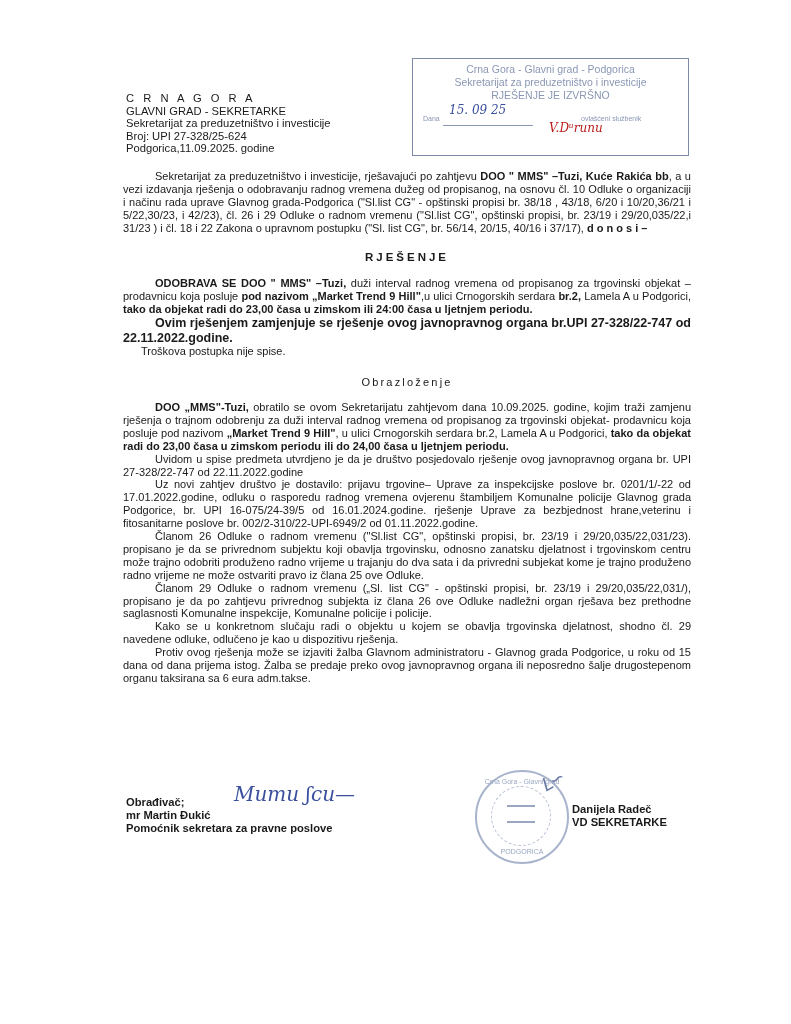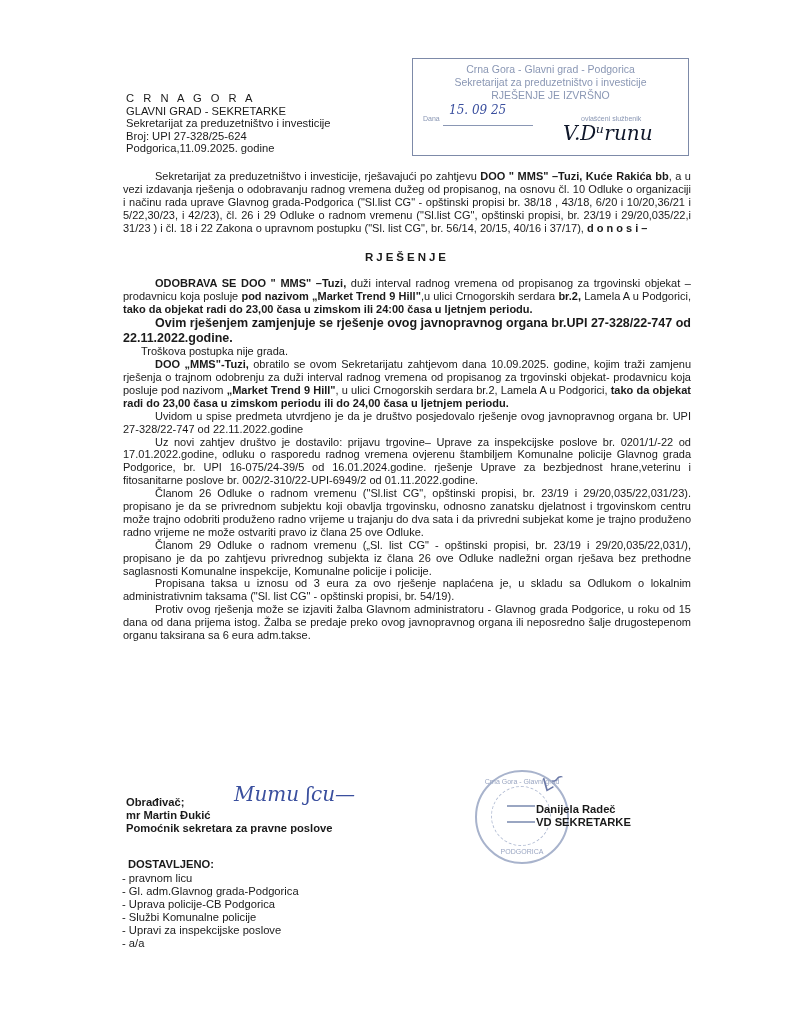--- a/index.html
+++ b/index.html
@@ -9,36 +9,36 @@
   .hdr { position: absolute; left: 126px; top: 92px; font-size: 11.2px; line-height: 12.6px; }
   .hdr .spaced { letter-spacing: 3px; }
   .stamp-box { position: absolute; left: 412px; top: 58px; width: 275px; height: 96px;
                border: 1.5px solid #7d8aa8; color: #8a97b4; font-size: 10.5px; text-align: center; }
   .stamp-box .l1 { margin-top: 4px; line-height: 13px; }
   .stamp-box .l3 { line-height: 13px; }
   .stamp-box .date-row { position: absolute; left: 10px; top: 56px; font-size: 7px; }
   .stamp-box .date-hand { position: absolute; left: 36px; top: 44px; font-family: "DejaVu Serif", serif;
                           font-style: italic; font-size: 12px; color: #3a4f9e; }
   .stamp-box .signed { position: absolute; left: 168px; top: 56px; font-size: 7px; }
-  .stamp-box .sig { position: absolute; left: 150px; top: 62px; font-family: "DejaVu Serif", serif;
-                    font-style: italic; font-size: 20px; color: #0f172a; }
+  .stamp-box .sig { position: absolute; left: 136px; top: 62px; font-family: "DejaVu Serif", serif;
+                    font-style: italic; font-size: 12px; color: #b91c1c; }
   .stamp-box .uline { position: absolute; left: 30px; top: 66px; width: 90px; border-bottom: 1px solid #8a97b4; }
   .body { position: absolute; left: 123px; top: 170px; width: 568px; font-size: 11px; line-height: 12.9px;
           text-align: justify; }
   .body p { margin: 0; }
   .ind { text-indent: 32px; }
   .ind2 { text-indent: 18px; }
   .center-title { text-align: center; font-weight: bold; letter-spacing: 3px; font-size: 11.5px; margin: 16px 0 14px 0 !important; }
   .center-sub { text-align: center; letter-spacing: 2.2px; font-size: 11px; margin: 18px 0 12px 0 !important; }
   .big { font-size: 12.5px; font-weight: bold; line-height: 14.5px; }
   b { font-weight: bold; }
   .sign-left { position: absolute; left: 126px; top: 796px; font-size: 11.2px; line-height: 13px; font-weight: bold; }
   .sign-left .hand { position: absolute; left: 108px; top: -8px; font-family: "DejaVu Serif", serif;
                      font-style: italic; font-weight: normal; font-size: 20px; color: #3a4f9e; white-space: nowrap; }
-  .sign-right { position: absolute; left: 536px; top: 803px; font-size: 11.2px; line-height: 13px; font-weight: bold; text-align: left; }
+  .sign-right { position: absolute; left: 572px; top: 803px; font-size: 11.2px; line-height: 13px; font-weight: bold; text-align: left; }
   .round-stamp { position: absolute; left: 475px; top: 770px; width: 90px; height: 90px; border-radius: 50%;
                  border: 2px solid #a8b3cc; }
   .round-stamp .inner { position: absolute; left: 14px; top: 14px; width: 58px; height: 58px; border-radius: 50%;
                         border: 1px dashed #b5bfd5; }
   .round-stamp .emblem { position: absolute; left: 30px; top: 33px; width: 28px; height: 14px;
                          border-top: 2px solid #9aa6c2; border-bottom: 2px solid #9aa6c2; }
   .round-stamp .txt { position: absolute; left: 0; width: 90px; text-align: center; font-size: 7px; color: #9aa6c2; }
   .sig-right { position: absolute; left: 540px; top: 770px; font-family: "DejaVu Serif", serif; font-style: italic;
                font-size: 18px; color: #6a78a6; transform: rotate(-30deg); }
   .dost { position: absolute; left: 128px; top: 858px; font-size: 11.2px; line-height: 13px; }
@@ -70,29 +70,30 @@
     <span class="sig">V.Dᵘrunu</span>
   </div>
 
   <div class="body">
     <p class="ind"><span>Sekretarijat za preduzetništvo i investicije, rješavajući po zahtjevu </span><b>DOO " MMS" –Tuzi, Kuće Rakića bb</b><span>, a u vezi izdavanja rješenja o odobravanju radnog vremena dužeg od propisanog, na osnovu čl. 10 Odluke o organizaciji i načinu rada uprave Glavnog grada-Podgorica ("Sl.list CG" - opštinski propisi br. 38/18 , 43/18, 6/20 i 10/20,36/21 i 5/22,30/23, i 42/23), čl. 26 i 29 Odluke o radnom vremenu ("Sl.list CG", opštinski propisi, br. 23/19 i 29/20,035/22,i 31/23 ) i čl. 18 i 22 Zakona o upravnom postupku ("Sl. list CG", br. 56/14, 20/15, 40/16 i 37/17), </span><b>d o n o s i –</b></p>
 
     <p class="center-title">RJEŠENJE</p>
 
     <p class="ind"><b>ODOBRAVA SE DOO " MMS" –Tuzi,</b><span> duži interval radnog vremena od propisanog za trgovinski objekat –prodavnicu koja posluje </span><b>pod nazivom „Market Trend 9 Hill"</b><span>,u ulici Crnogorskih serdara </span><b>br.2,</b><span> Lamela A u Podgorici, </span><b>tako da objekat radi do 23,00 časa u zimskom ili 24:00 časa u ljetnjem periodu.</b></p>
     <p class="ind big">Ovim rješenjem zamjenjuje se rješenje ovog javnopravnog organa br.UPI 27-328/22-747 od 22.11.2022.godine.</p>
-    <p class="ind2">Troškova postupka nije grada.</p>
+    <p class="ind2">Troškova postupka nije spise.</p>
 
+    <p class="center-sub">Obrazloženje</p>
 
     <p class="ind"><b>DOO „MMS"-Tuzi,</b><span> obratilo se ovom Sekretarijatu zahtjevom dana 10.09.2025. godine, kojim traži zamjenu rješenja o trajnom odobrenju za duži interval radnog vremena od propisanog za trgovinski objekat- prodavnicu koja posluje pod nazivom </span><b>„Market Trend 9 Hill"</b><span>, u ulici Crnogorskih serdara br.2, Lamela A u Podgorici, </span><b>tako da objekat radi do 23,00 časa u zimskom periodu ili do 24,00 časa u ljetnjem periodu.</b></p>
     <p class="ind">Uvidom u spise predmeta utvrdjeno je da je društvo posjedovalo rješenje ovog javnopravnog organa br. UPI 27-328/22-747 od 22.11.2022.godine</p>
     <p class="ind">Uz novi zahtjev društvo je dostavilo: prijavu trgovine– Uprave za inspekcijske poslove br. 0201/1/-22 od 17.01.2022.godine, odluku o rasporedu radnog vremena ovjerenu štambiljem Komunalne policije Glavnog grada Podgorice, br. UPI 16-075/24-39/5 od 16.01.2024.godine. rješenje Uprave za bezbjednost hrane,veterinu i fitosanitarne poslove br. 002/2-310/22-UPI-6949/2 od 01.11.2022.godine.</p>
     <p class="ind">Članom 26 Odluke o radnom vremenu ("Sl.list CG", opštinski propisi, br. 23/19 i 29/20,035/22,031/23). propisano je da se privrednom subjektu koji obavlja trgovinsku, odnosno zanatsku djelatnost i trgovinskom centru može trajno odobriti produženo radno vrijeme u trajanju do dva sata i da privredni subjekat kome je trajno produženo radno vrijeme ne može ostvariti pravo iz člana 25 ove Odluke.</p>
     <p class="ind">Članom 29 Odluke o radnom vremenu („Sl. list CG" - opštinski propisi, br. 23/19 i 29/20,035/22,031/), propisano je da po zahtjevu privrednog subjekta iz člana 26 ove Odluke nadležni organ rješava bez prethodne saglasnosti Komunalne inspekcije, Komunalne policije i policije.</p>
-    <p class="ind">Propisana taksa u iznosu od 3 eura za ovo rješenje naplaćena je, u skladu sa Odlukom o lokalnim administrativnim taksama ("Sl. list CG" - opštinski propisi, br. 54/19).</p>
+    <p class="ind">Kako se u konkretnom slučaju radi o objektu u kojem se obavlja trgovinska djelatnost, shodno čl. 29 navedene odluke, odlučeno je kao u dispozitivu rješenja.</p>
     <p class="ind">Protiv ovog rješenja može se izjaviti žalba Glavnom administratoru - Glavnog grada Podgorice, u roku od 15 dana od dana prijema istog. Žalba se predaje preko ovog javnopravnog organa ili neposredno šalje drugostepenom organu taksirana sa 6 eura adm.takse.</p>
   </div>
 
   <div class="sign-left">
     <div>Obrađivač;</div>
     <div>mr Martin Đukić</div>
     <div>Pomoćnik sekretara za pravne poslove</div>
     <span class="hand">Mumu ʃcu—</span>
   </div>
 
@@ -102,23 +103,14 @@
     <div class="emblem"></div>
     <div class="txt" style="top:76px;">PODGORICA</div>
   </div>
   <div class="sig-right">ᒪ∽</div>
 
   <div class="sign-right">
     <div>Danijela Radeč</div>
     <div>VD SEKRETARKE</div>
   </div>
 
-  <div class="dost">
-    <div class="title">DOSTAVLJENO:</div>
-    <div class="item">pravnom licu</div>
-    <div class="item">Gl. adm.Glavnog grada-Podgorica</div>
-    <div class="item">Uprava policije-CB Podgorica</div>
-    <div class="item">Službi Komunalne policije</div>
-    <div class="item">Upravi za inspekcijske poslove</div>
-    <div class="item">a/a</div>
-  </div>
 
 </div>
 
 </body></html>

